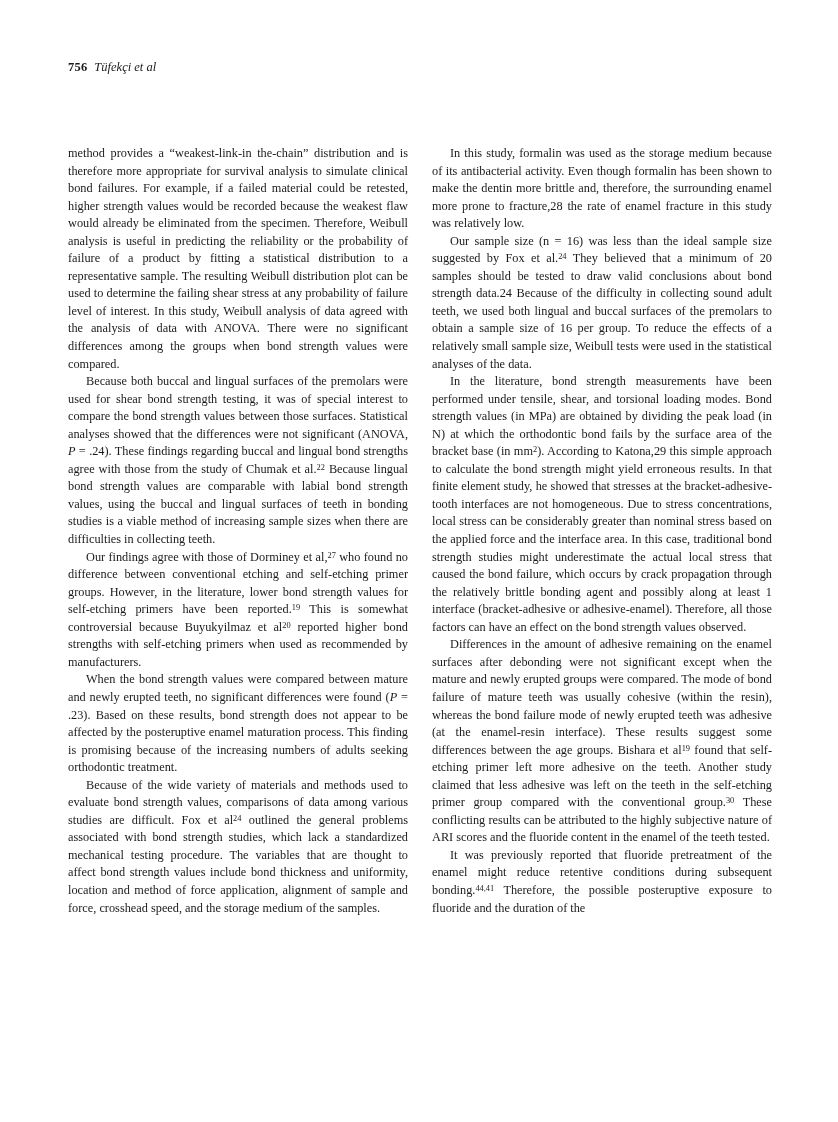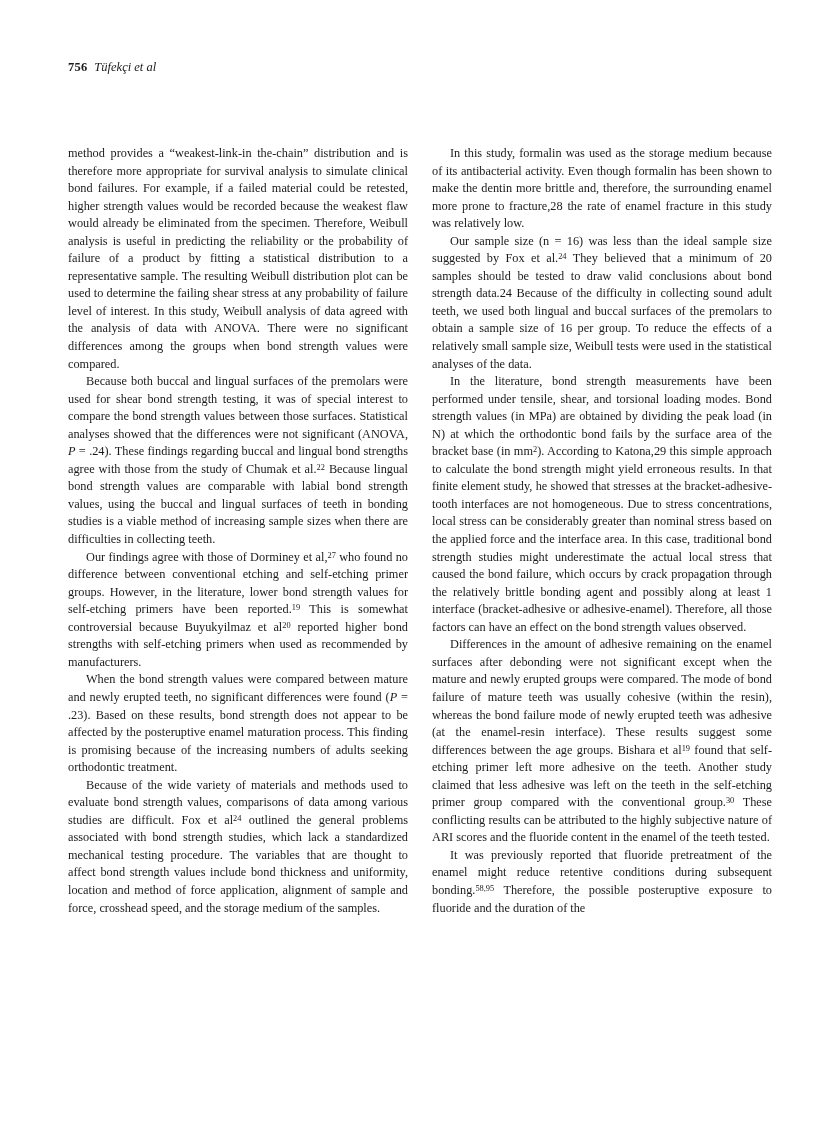--- a/index.html
+++ b/index.html
@@ -105,17 +105,17 @@
       <p class="indent">Our findings agree with those of Dorminey et al,<sup>27</sup> who found no difference between conventional etching and self-etching primer groups. However, in the literature, lower bond strength values for self-etching primers have been reported.<sup>19</sup> This is somewhat controversial because Buyukyilmaz et al<sup>20</sup> reported higher bond strengths with self-etching primers when used as recommended by manufacturers.</p>
       <p class="indent">When the bond strength values were compared between mature and newly erupted teeth, no significant differences were found (<span class="ital">P</span> = .23). Based on these results, bond strength does not appear to be affected by the posteruptive enamel maturation process. This finding is promising because of the increasing numbers of adults seeking orthodontic treatment.</p>
       <p class="indent">Because of the wide variety of materials and methods used to evaluate bond strength values, comparisons of data among various studies are difficult. Fox et al<sup>24</sup> outlined the general problems associated with bond strength studies, which lack a standardized mechanical testing procedure. The variables that are thought to affect bond strength values include bond thickness and uniformity, location and method of force application, alignment of sample and force, crosshead speed, and the storage medium of the samples.</p>
     </div>
 
     <div class="column">
       <p class="indent">In this study, formalin was used as the storage medium because of its antibacterial activity. Even though formalin has been shown to make the dentin more brittle and, therefore, the surrounding enamel more prone to fracture,28 the rate of enamel fracture in this study was relatively low.</p>
       <p class="indent">Our sample size (n = 16) was less than the ideal sample size suggested by Fox et al.<sup>24</sup> They believed that a minimum of 20 samples should be tested to draw valid conclusions about bond strength data.24 Because of the difficulty in collecting sound adult teeth, we used both lingual and buccal surfaces of the premolars to obtain a sample size of 16 per group. To reduce the effects of a relatively small sample size, Weibull tests were used in the statistical analyses of the data.</p>
       <p class="indent">In the literature, bond strength measurements have been performed under tensile, shear, and torsional loading modes. Bond strength values (in MPa) are obtained by dividing the peak load (in N) at which the orthodontic bond fails by the surface area of the bracket base (in mm<sup>2</sup>). According to Katona,29 this simple approach to calculate the bond strength might yield erroneous results. In that finite element study, he showed that stresses at the bracket-adhesive-tooth interfaces are not homogeneous. Due to stress concentrations, local stress can be considerably greater than nominal stress based on the applied force and the interface area. In this case, traditional bond strength studies might underestimate the actual local stress that caused the bond failure, which occurs by crack propagation through the relatively brittle bonding agent and possibly along at least 1 interface (bracket-adhesive or adhesive-enamel). Therefore, all those factors can have an effect on the bond strength values observed.</p>
       <p class="indent">Differences in the amount of adhesive remaining on the enamel surfaces after debonding were not significant except when the mature and newly erupted groups were compared. The mode of bond failure of mature teeth was usually cohesive (within the resin), whereas the bond failure mode of newly erupted teeth was adhesive (at the enamel-resin interface). These results suggest some differences between the age groups. Bishara et al<sup>19</sup> found that self-etching primer left more adhesive on the teeth. Another study claimed that less adhesive was left on the teeth in the self-etching primer group compared with the conventional group.<sup>30</sup> These conflicting results can be attributed to the highly subjective nature of ARI scores and the fluoride content in the enamel of the teeth tested.</p>
-      <p class="indent">It was previously reported that fluoride pretreatment of the enamel might reduce retentive conditions during subsequent bonding.<sup>58,95</sup> Therefore, the possible posteruptive exposure to fluoride and the duration of the</p>
+      <p class="indent">It was previously reported that fluoride pretreatment of the enamel might reduce retentive conditions during subsequent bonding.<sup>44,41</sup> Therefore, the possible posteruptive exposure to fluoride and the duration of the</p>
     </div>
 
   </div>
 </div>
 
 </body></html>

